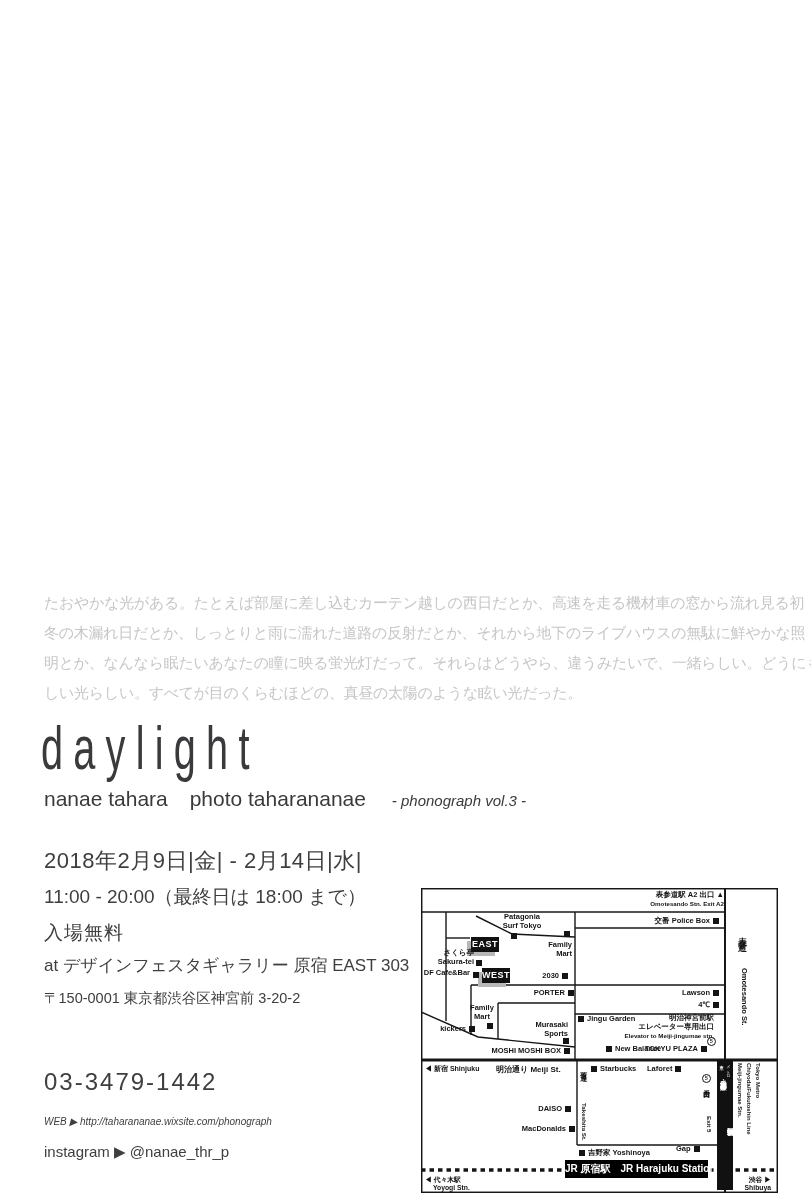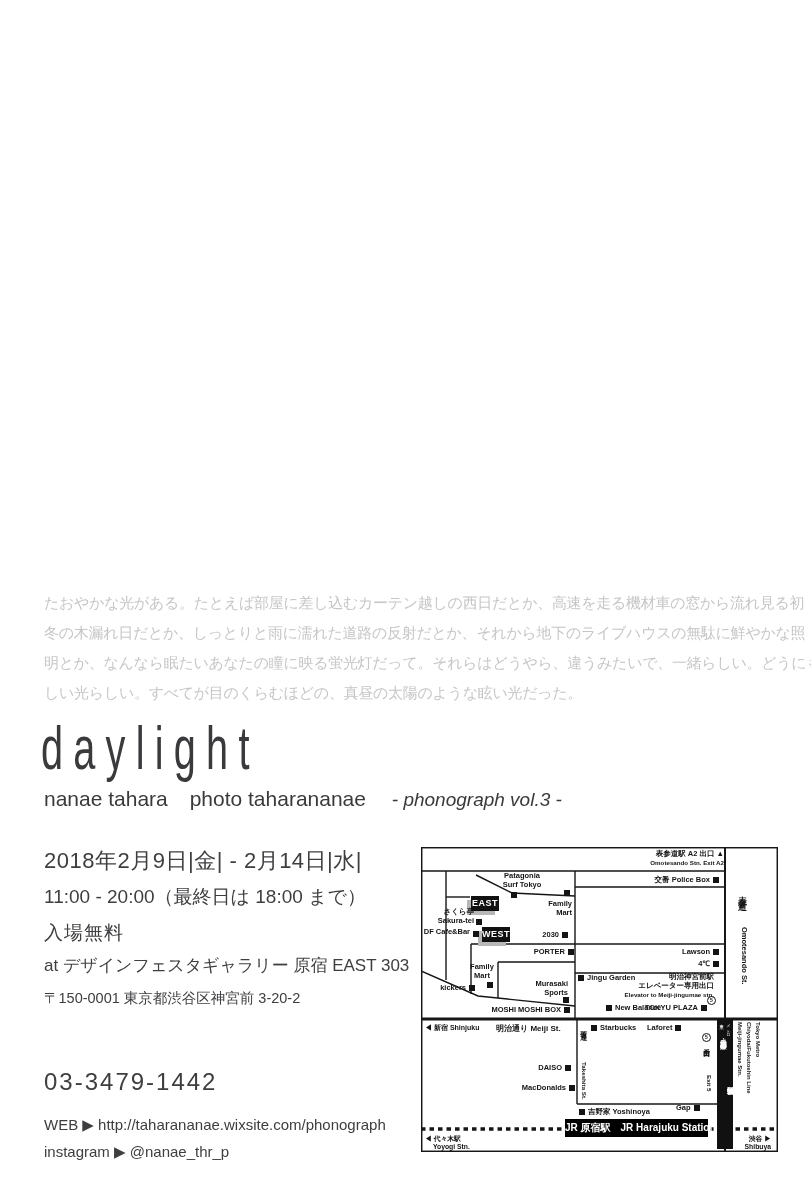--- a/index.html
+++ b/index.html
@@ -10,36 +10,36 @@
   
   .intro{position:absolute;left:44px;top:588px;color:#c6c6c8;font-size:15px;line-height:30px;
          letter-spacing:-0.3px;white-space:nowrap;}
 
   
   .title{position:absolute;left:41px;top:712px;height:80px;}
   .title-inner{display:inline-block;font-size:62px;font-weight:400;color:#3a3a3d;
                letter-spacing:16px;transform:scaleX(0.64);transform-origin:0 0;white-space:nowrap;}
   .subtitle{position:absolute;left:44px;top:787px;color:#3a3a3d;font-size:21px;white-space:nowrap;}
   .subtitle .sp2{margin-left:16px;}
-  .subtitle .series{margin-left:20px;font-style:italic;font-size:19px;}
+  .subtitle .series{margin-left:20px;font-style:italic;font-size:15px;}
 
   
   .d-date{left:44px;top:846px;font-size:22px;letter-spacing:0.5px;}
   .d-hours{left:44px;top:884px;font-size:19px;}
   .d-adm{left:44px;top:920px;font-size:19px;letter-spacing:1px;}
   .d-venue{left:44px;top:954px;font-size:17px;}
   .d-addr{left:44px;top:989px;font-size:14.5px;}
   .d-ac1{left:44px;top:1020px;font-size:14.5px;}
   .d-ac2{left:44px;top:1044px;font-size:14.5px;}
   .d-tel{left:44px;top:1068px;font-size:24px;letter-spacing:2px;}
-  .d-web{left:44px;top:1116px;font-size:15px;}
+  .d-web{left:44px;top:1116px;font-size:10px;font-style:italic;}
   .d-ig{left:44px;top:1143px;font-size:15px;}
 
   
-  .map{position:absolute;left:421px;top:847px;width:357px;height:305px;color:#141414;}
+  .map{position:absolute;left:421px;top:888px;width:357px;height:305px;color:#141414;}
   .map svg{position:absolute;left:0;top:0;}
   .ml{position:absolute;font-size:7.5px;font-weight:bold;line-height:1.18;white-space:nowrap;color:#141414;}
   .sm{font-size:6.2px;}
   .ar{text-align:right;}
   .ac{text-align:center;}
   .mk{display:inline-block;width:6px;height:6px;background:#141414;vertical-align:-0.5px;}
   .mk-l{margin-right:3px;} .mk-r{margin-left:3px;}
   .mka{position:absolute;width:6px;height:6px;background:#141414;}
   .badge{position:absolute;width:28px;height:15px;background:#111;color:#fff;font-size:9px;
          font-weight:bold;text-align:center;line-height:15px;letter-spacing:0.5px;

